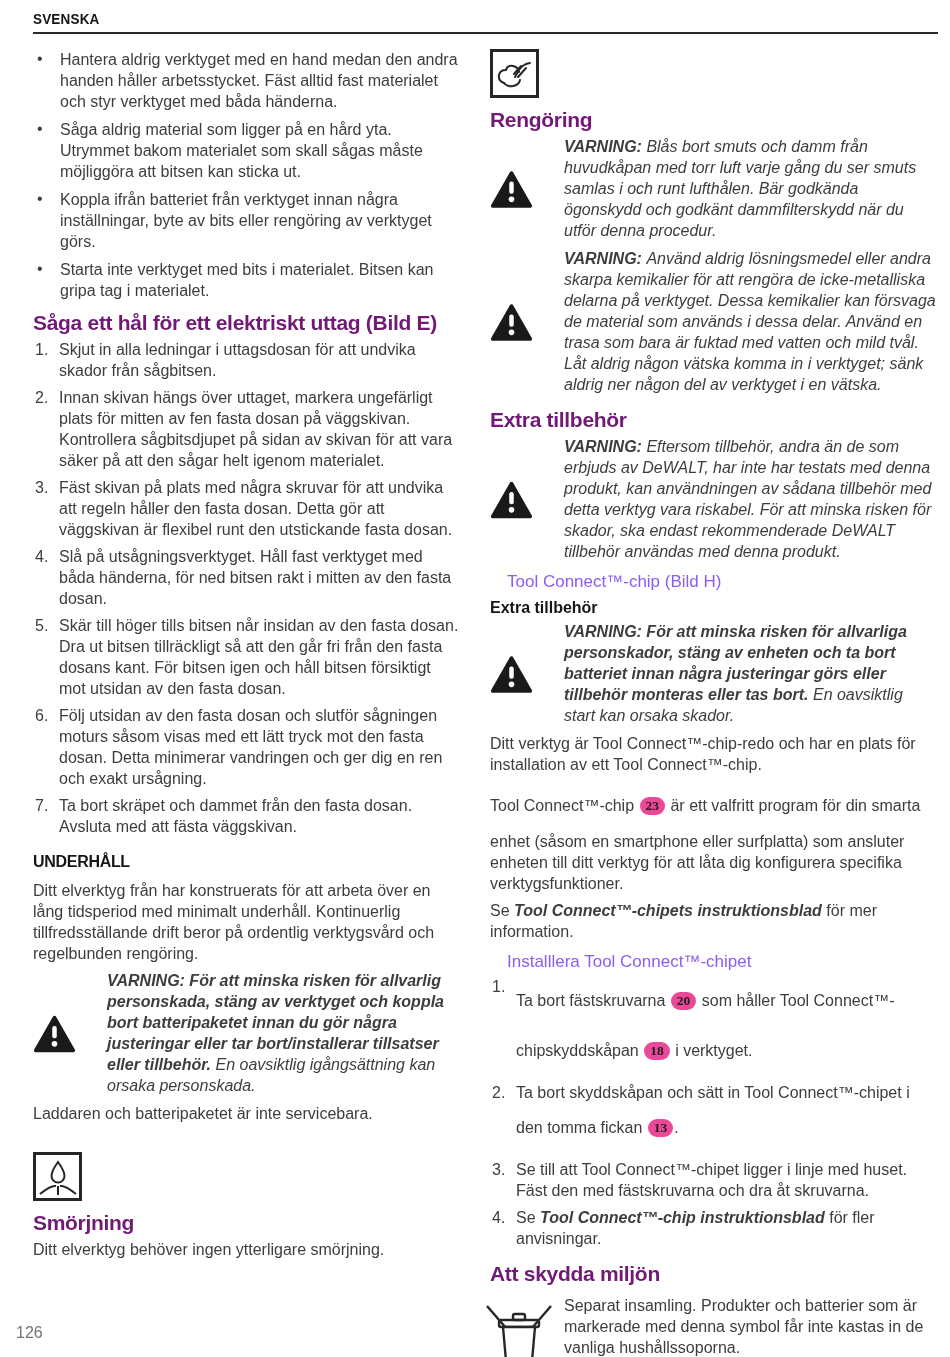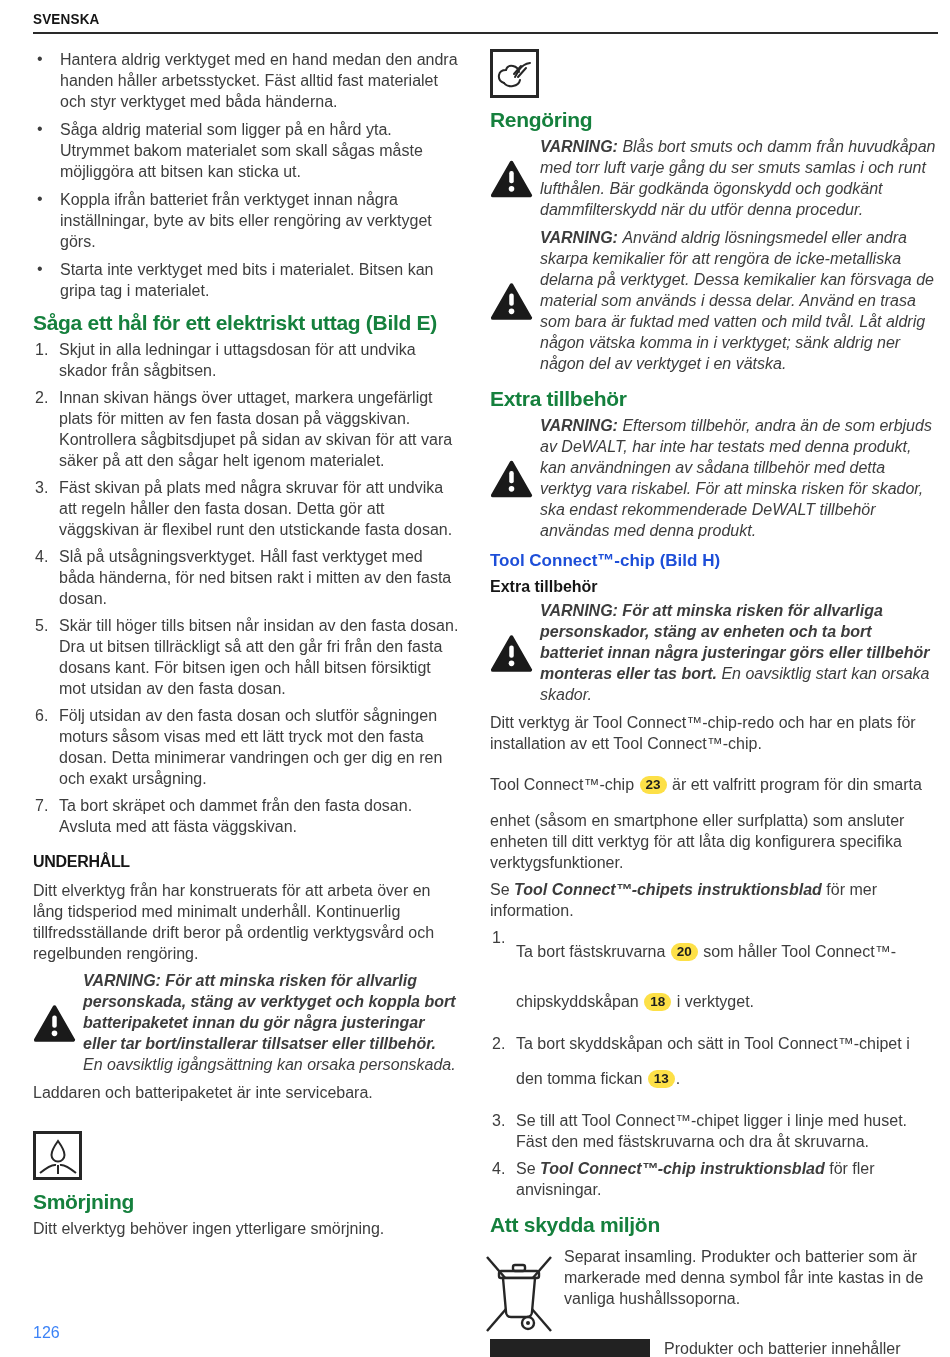--- a/index.html
+++ b/index.html
@@ -12,54 +12,54 @@
   .page{padding:8px 12px 0 33px;}
   .lang-header{display:inline-block;font-size:15px;font-weight:bold;color:#151515;
     transform:scaleX(.9);transform-origin:left center;letter-spacing:.2px;}
   .header-rule{border:none;border-bottom:2px solid #2a2a2a;margin:3px 0 0 0;}
   .columns{display:flex;gap:30px;margin-top:15px;}
   .col-left{width:427px;flex:none;}
   .col-right{width:448px;flex:none;}
 
   p{margin:0 0 6px 0;}
   .h1{font-size:16px;line-height:29px;font-weight:bold;color:#161616;margin:10px 0 4px 0;letter-spacing:-.3px;}
-  .h2{font-size:21px;line-height:26px;font-weight:bold;color:#15803d;margin:9px 0 3px 0;letter-spacing:-.3px;}
-  .h3{font-size:17px;line-height:22px;font-weight:bold;color:#1d4ed8;margin:9px 0 3px 0;}
+  .h2{font-size:21px;line-height:26px;font-weight:bold;color:#701a75;margin:9px 0 3px 0;letter-spacing:-.3px;}
+  .h3{font-size:17px;line-height:22px;font-weight:normal;color:#8b5cf6;margin:9px 0 3px 17px;}
   .h4{font-size:16px;line-height:20px;font-weight:bold;color:#161616;margin:5px 0 3px 0;}
 
   ul.bullets{list-style:none;margin:0;padding:0;}
   ul.bullets li{position:relative;padding-left:27px;margin-bottom:7px;}
   ul.bullets li::before{content:"\2022";position:absolute;left:4px;top:-1px;color:#3d3d3d;}
 
   ol.steps{list-style:none;margin:0;padding:0;counter-reset:step;}
   ol.steps li{position:relative;padding-left:26px;margin-bottom:6px;counter-increment:step;}
   ol.steps li::before{content:counter(step) ".";position:absolute;left:2px;}
 
-  .warning{display:flex;gap:7px;margin:3px 0 7px 0;}
+  .warning{display:flex;gap:31px;margin:3px 0 7px 0;}
   .warning .tri{flex:none;width:43px;margin-top:3px;}
   .warning .wtext{font-style:italic;}
   .wlabel{font-weight:bold;}
   .wstrong{font-weight:bold;}
 
   .icon-box{width:49px;height:49px;border:3px solid #262626;box-sizing:border-box;
     display:flex;align-items:center;justify-content:center;background:#fff;}
   .icon-box svg{display:block;}
   .mt-lube{margin-top:28px;}
   .mt-sec{margin-top:12px;}
 
-  .badge{display:inline-block;background:#fde047;color:#1d1d1d;font-weight:bold;
+  .badge{display:inline-block;background:#ec4899;color:#1d1d1d;font-weight:bold;
     font-size:13.5px;line-height:16px;padding:1px 6px 1px 6px;border-radius:9px;
-    vertical-align:1px;margin:16px 1px;}
+    vertical-align:1px;margin:16px 1px;font-family:Liberation Serif, serif;}
 
   .env-row{margin-top:8px;}
   .env-icon{float:left;width:66px;height:88px;margin:2px 12px 2px -4px;}
   .bar-row{clear:both;margin-top:4px;}
   .black-bar{float:left;width:160px;height:20px;background:#222222;margin:1px 14px 2px 0;}
 
-  .page-number{position:absolute;left:33px;bottom:14px;font-size:16px;color:#3b82f6;}
+  .page-number{position:absolute;left:16px;bottom:14px;font-size:16px;color:#737373;}
 </style>
 </head>
 <body>
 
 <div class="page">
 
   <div>
     <span class="lang-header">SVENSKA</span>
   </div>
   <hr class="header-rule">
@@ -181,20 +181,21 @@
           <span class="wstrong">VARNING: För att minska risken för allvarliga personskador, stäng av enheten och ta bort batteriet innan några justeringar görs eller tillbehör monteras eller tas bort. </span><span>En oavsiktlig start kan orsaka skador.</span>
         </div>
       </div>
 
       <p>Ditt verktyg är Tool Connect™-chip-redo och har en plats för installation av ett Tool Connect™-chip.</p>
 
       <p><span>Tool Connect™-chip </span><span class="badge">23</span><span> är ett valfritt program för din smarta enhet (såsom en smartphone eller surfplatta) som ansluter enheten till ditt verktyg för att låta dig konfigurera specifika verktygsfunktioner.</span></p>
 
       <p><span>Se </span><b><i><span>Tool Connect™-chipets instruktionsblad</span></i></b><span> för mer information.</span></p>
 
+      <div class="h3">Installlera Tool Connect™-chipet</div>
 
       <ol class="steps">
         <li><span>Ta bort fästskruvarna </span><span class="badge">20</span><span> som håller Tool Connect™-chipskyddskåpan </span><span class="badge">18</span><span> i verktyget.</span></li>
         <li><span>Ta bort skyddskåpan och sätt in Tool Connect™-chipet i den tomma fickan </span><span class="badge">13</span><span>.</span></li>
         <li>Se till att Tool Connect™-chipet ligger i linje med huset. Fäst den med fästskruvarna och dra åt skruvarna.</li>
         <li><span>Se </span><b><i><span>Tool Connect™-chip instruktionsblad</span></i></b><span> för fler anvisningar.</span></li>
       </ol>
 
       <div class="h2 mt-sec">Att skydda miljön</div>
 

